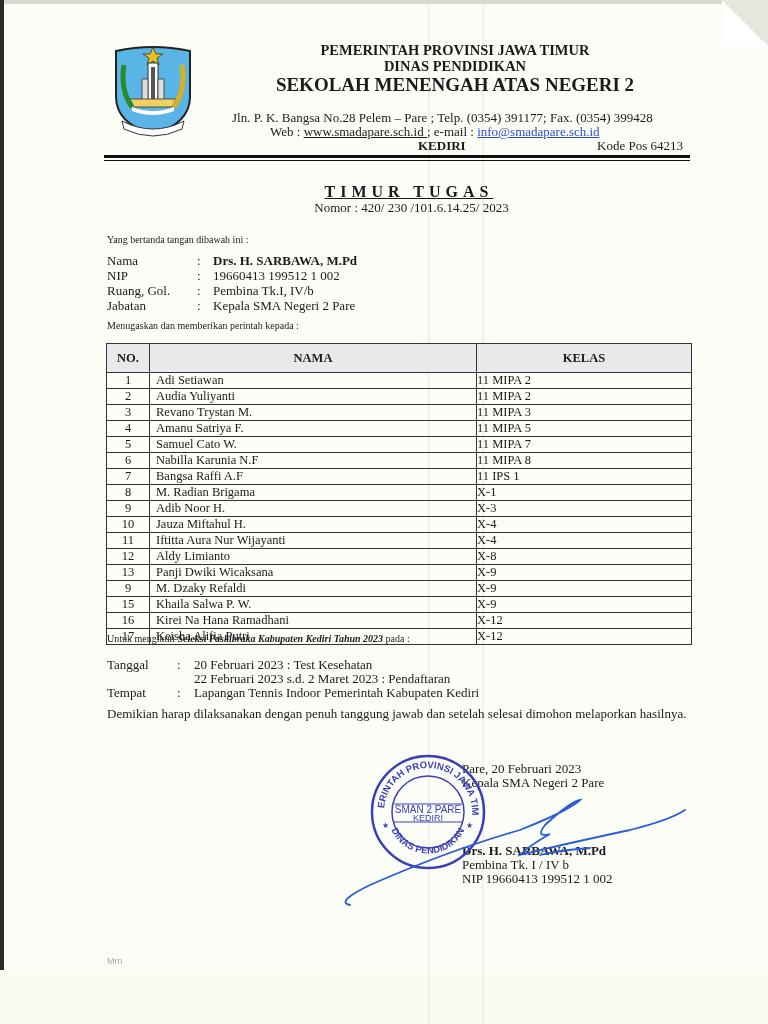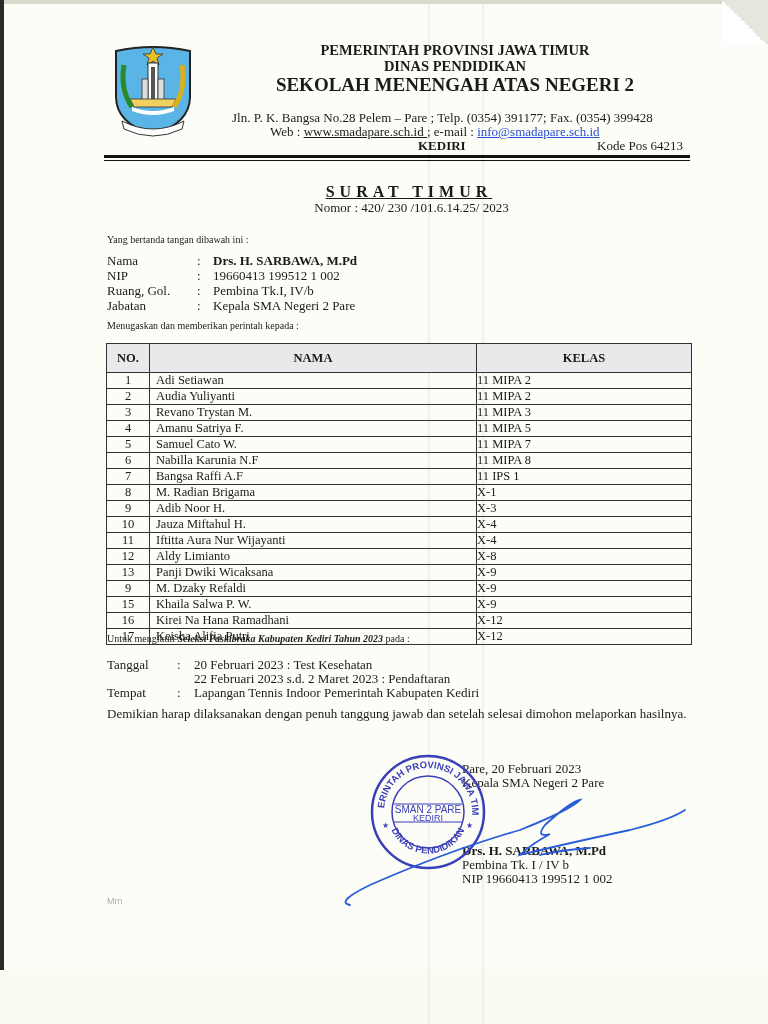--- a/index.html
+++ b/index.html
@@ -48,21 +48,21 @@
   table.list td.nm { padding-left: 6px; width: 320px; }
   table.list td.kl { }
 
   .ital { font-weight: bold; font-style: italic; }
   .para { position: absolute; left: 107px; top: 705px; width: 590px; font-size: 13px; text-align: justify; text-align-last: left; line-height: 18px; }
 
   .sig { position: absolute; left: 462px; font-size: 13px; white-space: nowrap; }
 
   .stamp { position: absolute; left: 368px; top: 752px; width: 120px; height: 120px; }
   .signature { position: absolute; left: 330px; top: 790px; width: 370px; height: 120px; }
-  .mrn { position: absolute; left: 107px; top: 896px; font-size: 9px; color: #aaa; font-family: "Liberation Sans", sans-serif; }
+  .mrn { position: absolute; left: 107px; top: 956px; font-size: 9px; color: #aaa; font-family: "Liberation Sans", sans-serif; }
   .scanline { position: absolute; top: 0; width: 2px; height: 1024px; background: rgba(220,215,235,0.35); }
 </style>
 </head>
 <body>
 
 <div class="top-shadow"></div>
 <div class="left-edge"></div>
 <div class="bottom-band"></div>
 <div class="scanline" style="left:428px"></div>
 <div class="scanline" style="left:482px"></div>
@@ -89,21 +89,21 @@
 </div>
 <div class="addr">Jln. P. K. Bangsa No.28 Pelem – Pare ; Telp. (0354) 391177; Fax. (0354) 399428</div>
 <div class="web">
   <span>Web : </span><u>www.smadapare.sch.id </u><span>; e-mail : </span><span class="mail">info@smadapare.sch.id</span>
 </div>
 <div class="kediri">KEDIRI</div>
 <div class="kodepos">Kode Pos 64213</div>
 <div class="rule1"></div>
 <div class="rule2"></div>
 
-<div class="title"><span>SURAT TIMUR</span></div>
+<div class="title"><span>TIMUR TUGAS</span></div>
 <div class="nomor"><span>Nomor : 420/ 230 /101.6.14.25/ 2023</span></div>
 
 <div class="txt" style="left:107px; top:234px;">Yang bertanda tangan dibawah ini :</div>
 
 <div class="lbl" style="top:253px">Nama</div>
 <div class="colon" style="top:253px">:</div>
 <div class="val bold" style="top:253px">Drs. H. SARBAWA, M.Pd</div>
 
 <div class="lbl" style="top:268px">NIP</div>
 <div class="colon" style="top:268px">:</div>

